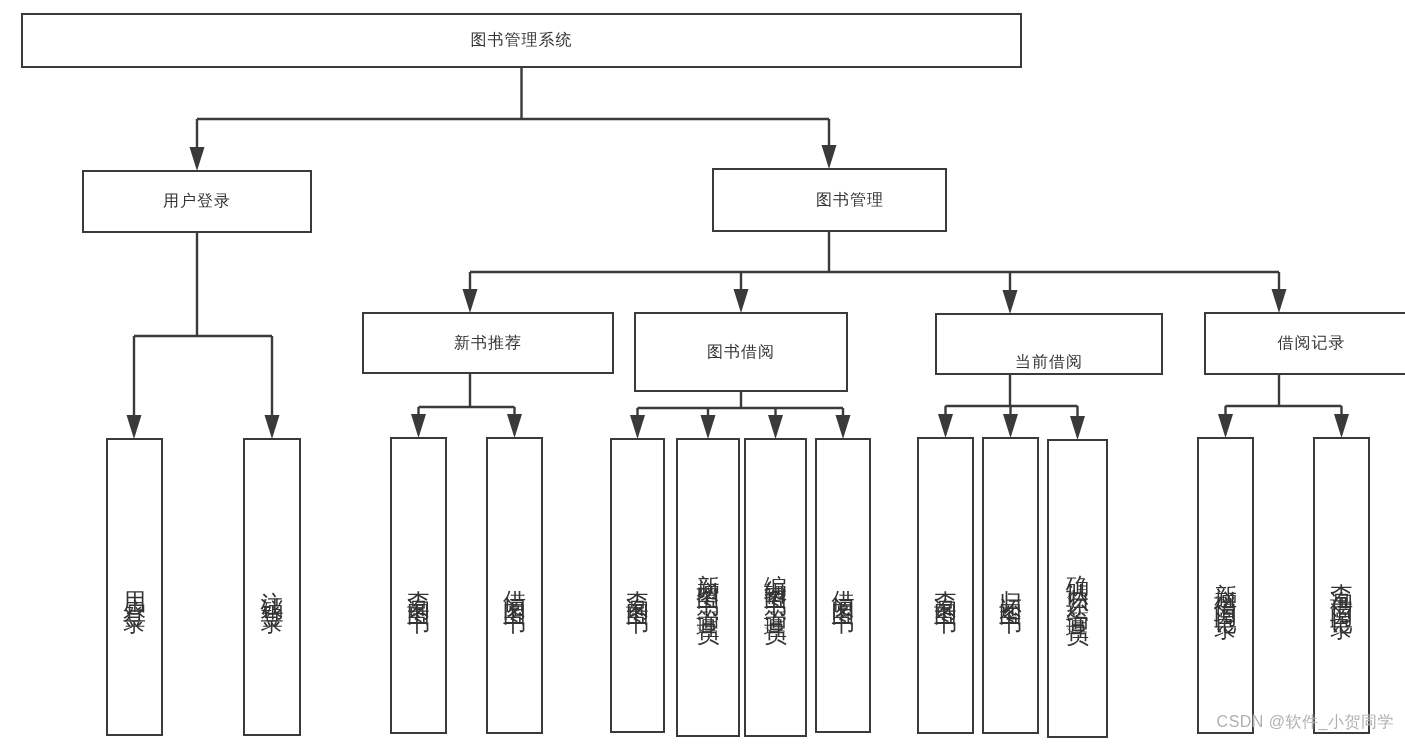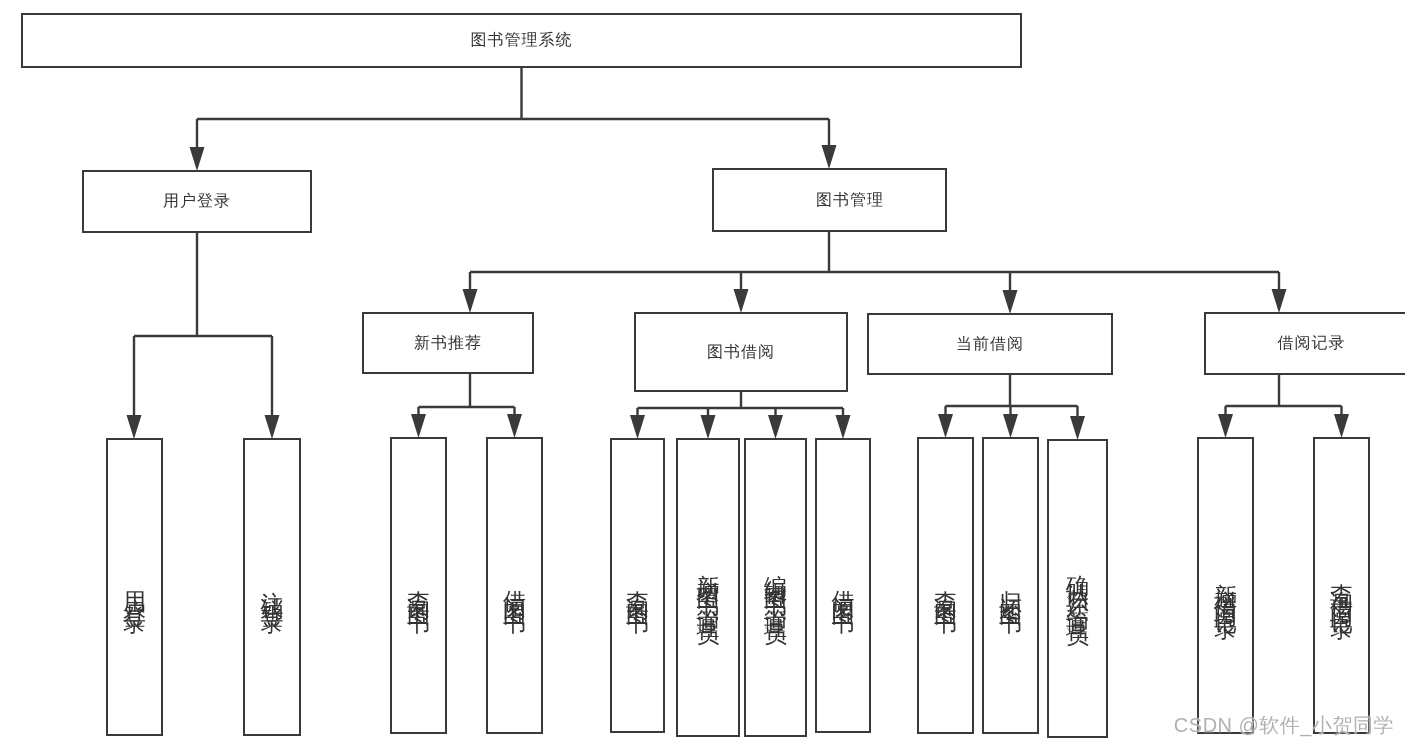--- a/index.html
+++ b/index.html
@@ -16,21 +16,21 @@
   .hlabel{font-size:16px;letter-spacing:1px;color:#333333;white-space:nowrap;}
   .leaf{z-index:2;}
   .vlabel{
     writing-mode:vertical-rl;text-orientation:mixed;
     font-size:23px;line-height:1;letter-spacing:7px;color:#333333;white-space:nowrap;
   }
   .wire{stroke:#3a3a3a;stroke-width:2.4;fill:none;}
   .arrow{fill:#3a3a3a;stroke:none;}
   #watermark{
     position:absolute;top:712px;right:11px;z-index:5;
-    font-size:20px;letter-spacing:0.5px;color:rgba(170,170,170,0.92);
+    font-size:16px;letter-spacing:0.5px;color:rgba(170,170,170,0.92);
     text-shadow:0 0 2px #ffffff;white-space:nowrap;
   }
 </style>
 </head>
 <body>
 
 <div id="stage">
 
   <svg id="wires" viewBox="0 0 1405 747" xmlns="http://www.w3.org/2000/svg">
 
@@ -105,27 +105,27 @@
     <span class="hlabel">图书管理系统</span>
   </div>
 
   <div class="node" style="left:82px;top:170px;width:230px;height:63px;">
     <span class="hlabel">用户登录</span>
   </div>
   <div class="node" style="left:712px;top:168px;width:235px;height:64px;padding-left:41px;">
     <span class="hlabel">图书管理</span>
   </div>
 
-  <div class="node" style="left:362px;top:312px;width:172px;height:62px;">
+  <div class="node" style="left:362px;top:312px;width:252px;height:62px;">
     <span class="hlabel">新书推荐</span>
   </div>
   <div class="node" style="left:634px;top:312px;width:214px;height:80px;">
     <span class="hlabel">图书借阅</span>
   </div>
-  <div class="node" style="left:867px;top:313px;width:246px;height:62px;">
+  <div class="node" style="left:935px;top:313px;width:228px;height:62px;align-items:flex-end;">
     <span class="hlabel">当前借阅</span>
   </div>
   <div class="node" style="left:1172px;top:312px;width:215px;height:63px;margin-left:32px;">
     <span class="hlabel">借阅记录</span>
   </div>
 
   <div class="node leaf" style="left:106px;top:438px;width:57px;height:298px;">
     <span class="vlabel">用户登录</span>
   </div>
   <div class="node leaf" style="left:243px;top:438px;width:58px;height:298px;">

